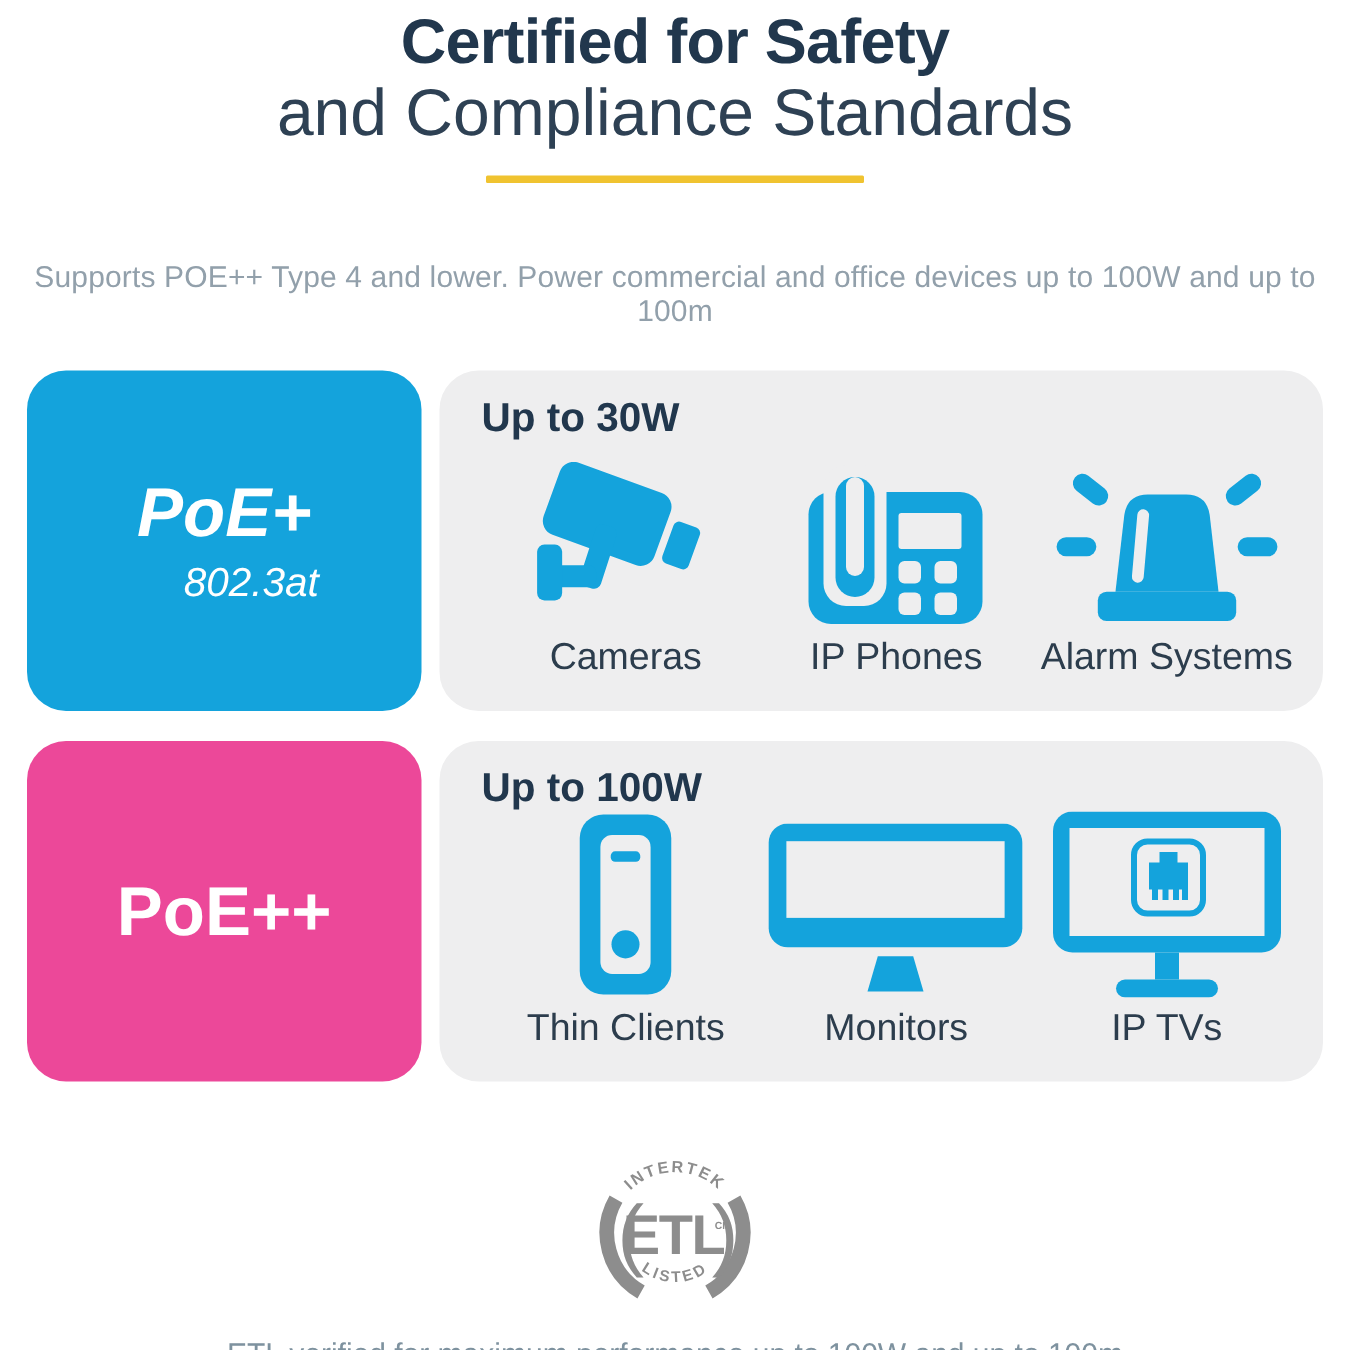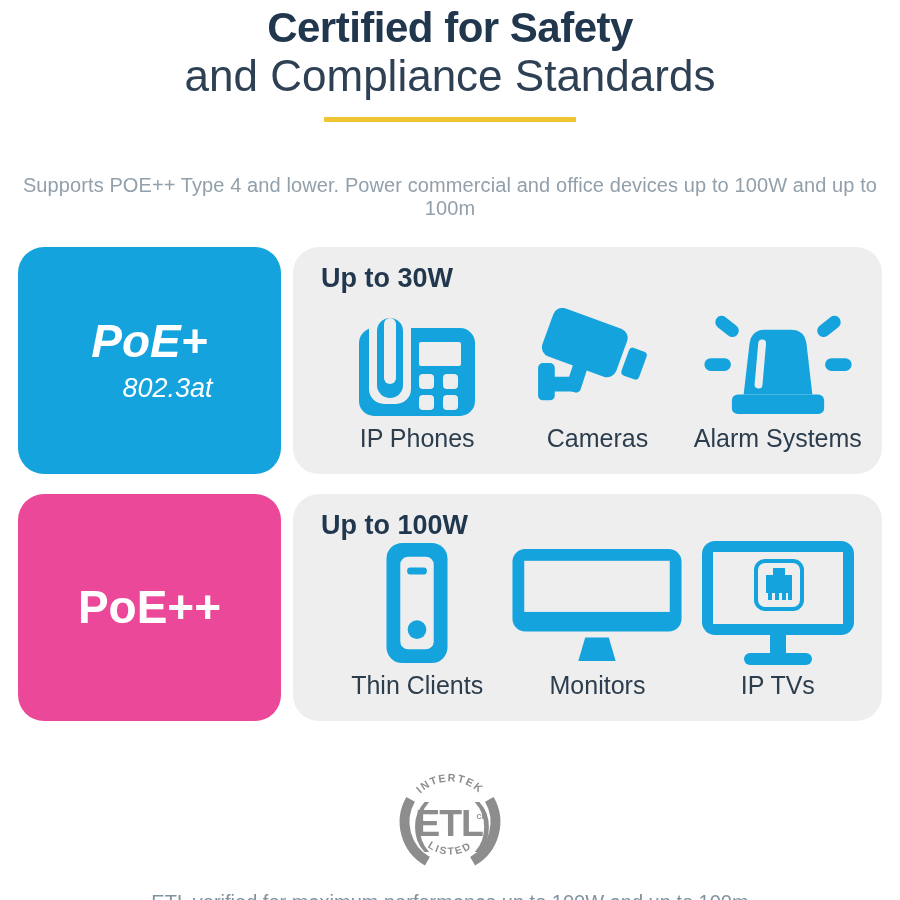--- a/index.html
+++ b/index.html
@@ -59,48 +59,48 @@
       <div class="badge badge-blue">
         <div class="badge-title">PoE+</div>
         <div class="badge-sub">802.3at</div>
       </div>
       <div class="panel">
         <div class="panel-heading">Up to 30W</div>
         <div class="items">
 
           <div class="item">
             <div class="icon-box">
+              <svg width="132" height="110" viewBox="0 0 132 112" aria-hidden="true">
+                <g transform="rotate(20 55 40)">
+                  <rect class="icon-fill" x="12" y="10" width="80" height="52" rx="10"></rect>
+                  <rect class="icon-fill" x="97" y="24" width="19" height="30" rx="4"></rect>
+                </g>
+                <rect class="icon-fill" x="40" y="42" width="15" height="44" rx="5" transform="rotate(18 47 64)"></rect>
+                <rect class="icon-fill" x="12" y="70" width="34" height="15" rx="5"></rect>
+                <rect class="icon-fill" x="6" y="56" width="17" height="38" rx="5"></rect>
+              </svg>
+            </div>
+            <div class="item-label">Cameras</div>
+          </div>
+
+          <div class="item">
+            <div class="icon-box">
               <svg width="124" height="110" viewBox="0 0 124 110" aria-hidden="true">
                 <rect class="icon-fill" x="4" y="20" width="116" height="88" rx="15"></rect>
                 <rect class="icon-cut" x="14" y="2" width="42" height="94" rx="15"></rect>
                 <rect class="icon-fill" x="22" y="10" width="26" height="80" rx="13"></rect>
                 <rect class="icon-cut" x="29" y="10" width="12" height="66" rx="6"></rect>
                 <rect class="icon-cut" x="64" y="34" width="42" height="24" rx="2"></rect>
                 <rect class="icon-cut" x="64" y="66" width="15" height="15" rx="4"></rect>
                 <rect class="icon-cut" x="88" y="66" width="15" height="15" rx="4"></rect>
                 <rect class="icon-cut" x="64" y="87" width="15" height="15" rx="4"></rect>
                 <rect class="icon-cut" x="88" y="87" width="15" height="15" rx="4"></rect>
               </svg>
             </div>
             <div class="item-label">IP Phones</div>
-          </div>
-
-          <div class="item">
-            <div class="icon-box">
-              <svg width="132" height="110" viewBox="0 0 132 112" aria-hidden="true">
-                <g transform="rotate(20 55 40)">
-                  <rect class="icon-fill" x="12" y="10" width="80" height="52" rx="10"></rect>
-                  <rect class="icon-fill" x="97" y="24" width="19" height="30" rx="4"></rect>
-                </g>
-                <rect class="icon-fill" x="40" y="42" width="15" height="44" rx="5" transform="rotate(18 47 64)"></rect>
-                <rect class="icon-fill" x="12" y="70" width="34" height="15" rx="5"></rect>
-                <rect class="icon-fill" x="6" y="56" width="17" height="38" rx="5"></rect>
-              </svg>
-            </div>
-            <div class="item-label">Cameras</div>
           </div>
 
           <div class="item">
             <div class="icon-box">
               <svg width="150" height="106" viewBox="0 0 150 108" aria-hidden="true">
                 <path class="icon-fill" d="M40,84 L46,32 Q48,18 62,18 L88,18 Q102,18 104,32 L110,84 Z"></path>
                 <rect class="icon-cut" x="53" y="28" width="8" height="50" rx="4" transform="rotate(5 57 53)"></rect>
                 <rect class="icon-fill" x="28" y="84" width="94" height="20" rx="6"></rect>
                 <rect class="icon-fill" x="10" y="8" width="27" height="13" rx="6.5" transform="rotate(38 23 14)"></rect>
                 <rect class="icon-fill" x="0" y="47" width="27" height="13" rx="6.5"></rect>

